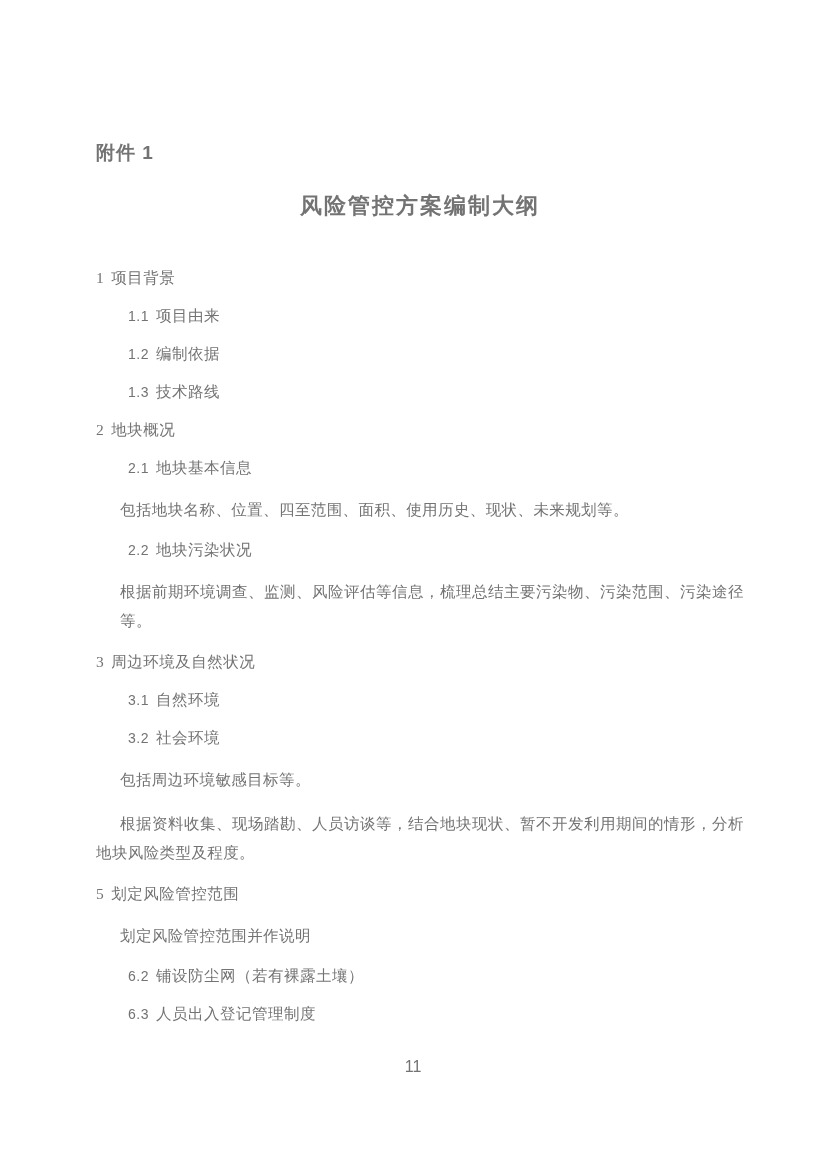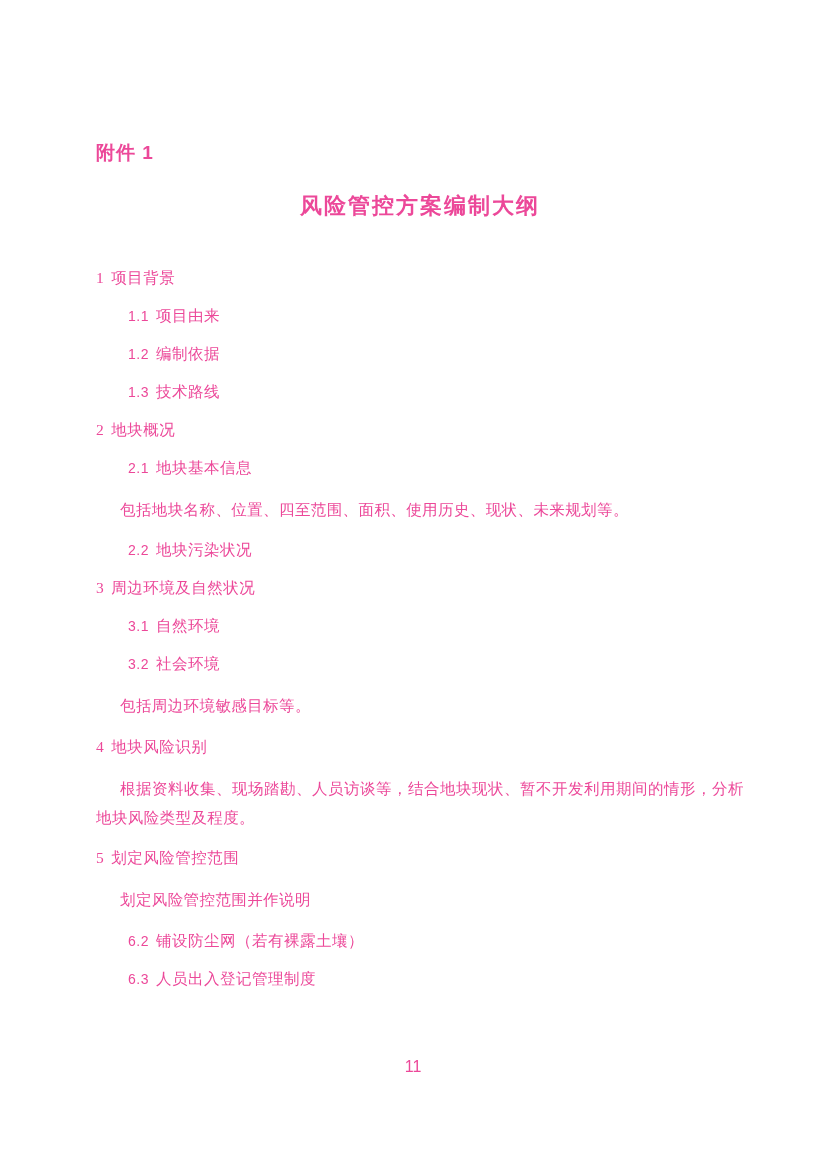--- a/index.html
+++ b/index.html
@@ -7,21 +7,21 @@
     padding: 0;
     background: #ffffff;
   }
   .page {
     position: relative;
     width: 826px;
     height: 1169px;
     background: #ffffff;
     margin: 0 auto;
     font-family: "Liberation Serif", "DejaVu Serif", serif;
-    color: #ec4899;
+    color: #737373;
     overflow: hidden;
   }
   .content {
     position: absolute;
     left: 96px;
     top: 140px;
     width: 648px;
   }
   .attachment-label {
     font-family: "Liberation Sans", "DejaVu Sans", sans-serif;
@@ -95,25 +95,25 @@
 
     <div class="toc" id="outline-container">
         <div class="lvl1"><span class="num">1</span><span>项目背景</span></div>
         <div class="lvl2"><span class="num">1.1</span><span>项目由来</span></div>
         <div class="lvl2"><span class="num">1.2</span><span>编制依据</span></div>
         <div class="lvl2"><span class="num">1.3</span><span>技术路线</span></div>
         <div class="lvl1"><span class="num">2</span><span>地块概况</span></div>
         <div class="lvl2"><span class="num">2.1</span><span>地块基本信息</span></div>
         <div class="para">包括地块名称、位置、四至范围、面积、使用历史、现状、未来规划等。</div>
         <div class="lvl2"><span class="num">2.2</span><span>地块污染状况</span></div>
+        <div class="para">根据前期环境调查、监测、风险评估等信息，梳理总结主要污染物、污染范围、污染途径等。</div>
         <div class="lvl1"><span class="num">3</span><span>周边环境及自然状况</span></div>
         <div class="lvl2"><span class="num">3.1</span><span>自然环境</span></div>
         <div class="lvl2"><span class="num">3.2</span><span>社会环境</span></div>
         <div class="para">包括周边环境敏感目标等。</div>
-        <div class="lvl1"><span class="num">4</span><span>地块风险识别</span></div>
         <div class="para hang">根据资料收集、现场踏勘、人员访谈等，结合地块现状、暂不开发利用期间的情形，分析地块风险类型及程度。</div>
         <div class="lvl1"><span class="num">5</span><span>划定风险管控范围</span></div>
         <div class="para">划定风险管控范围并作说明</div>
         <div class="lvl2"><span class="num">6.2</span><span>铺设防尘网（若有裸露土壤）</span></div>
         <div class="lvl2"><span class="num">6.3</span><span>人员出入登记管理制度</span></div>
       </div>
   </div>
 
   <div class="page-number">11</div>
 </div>

